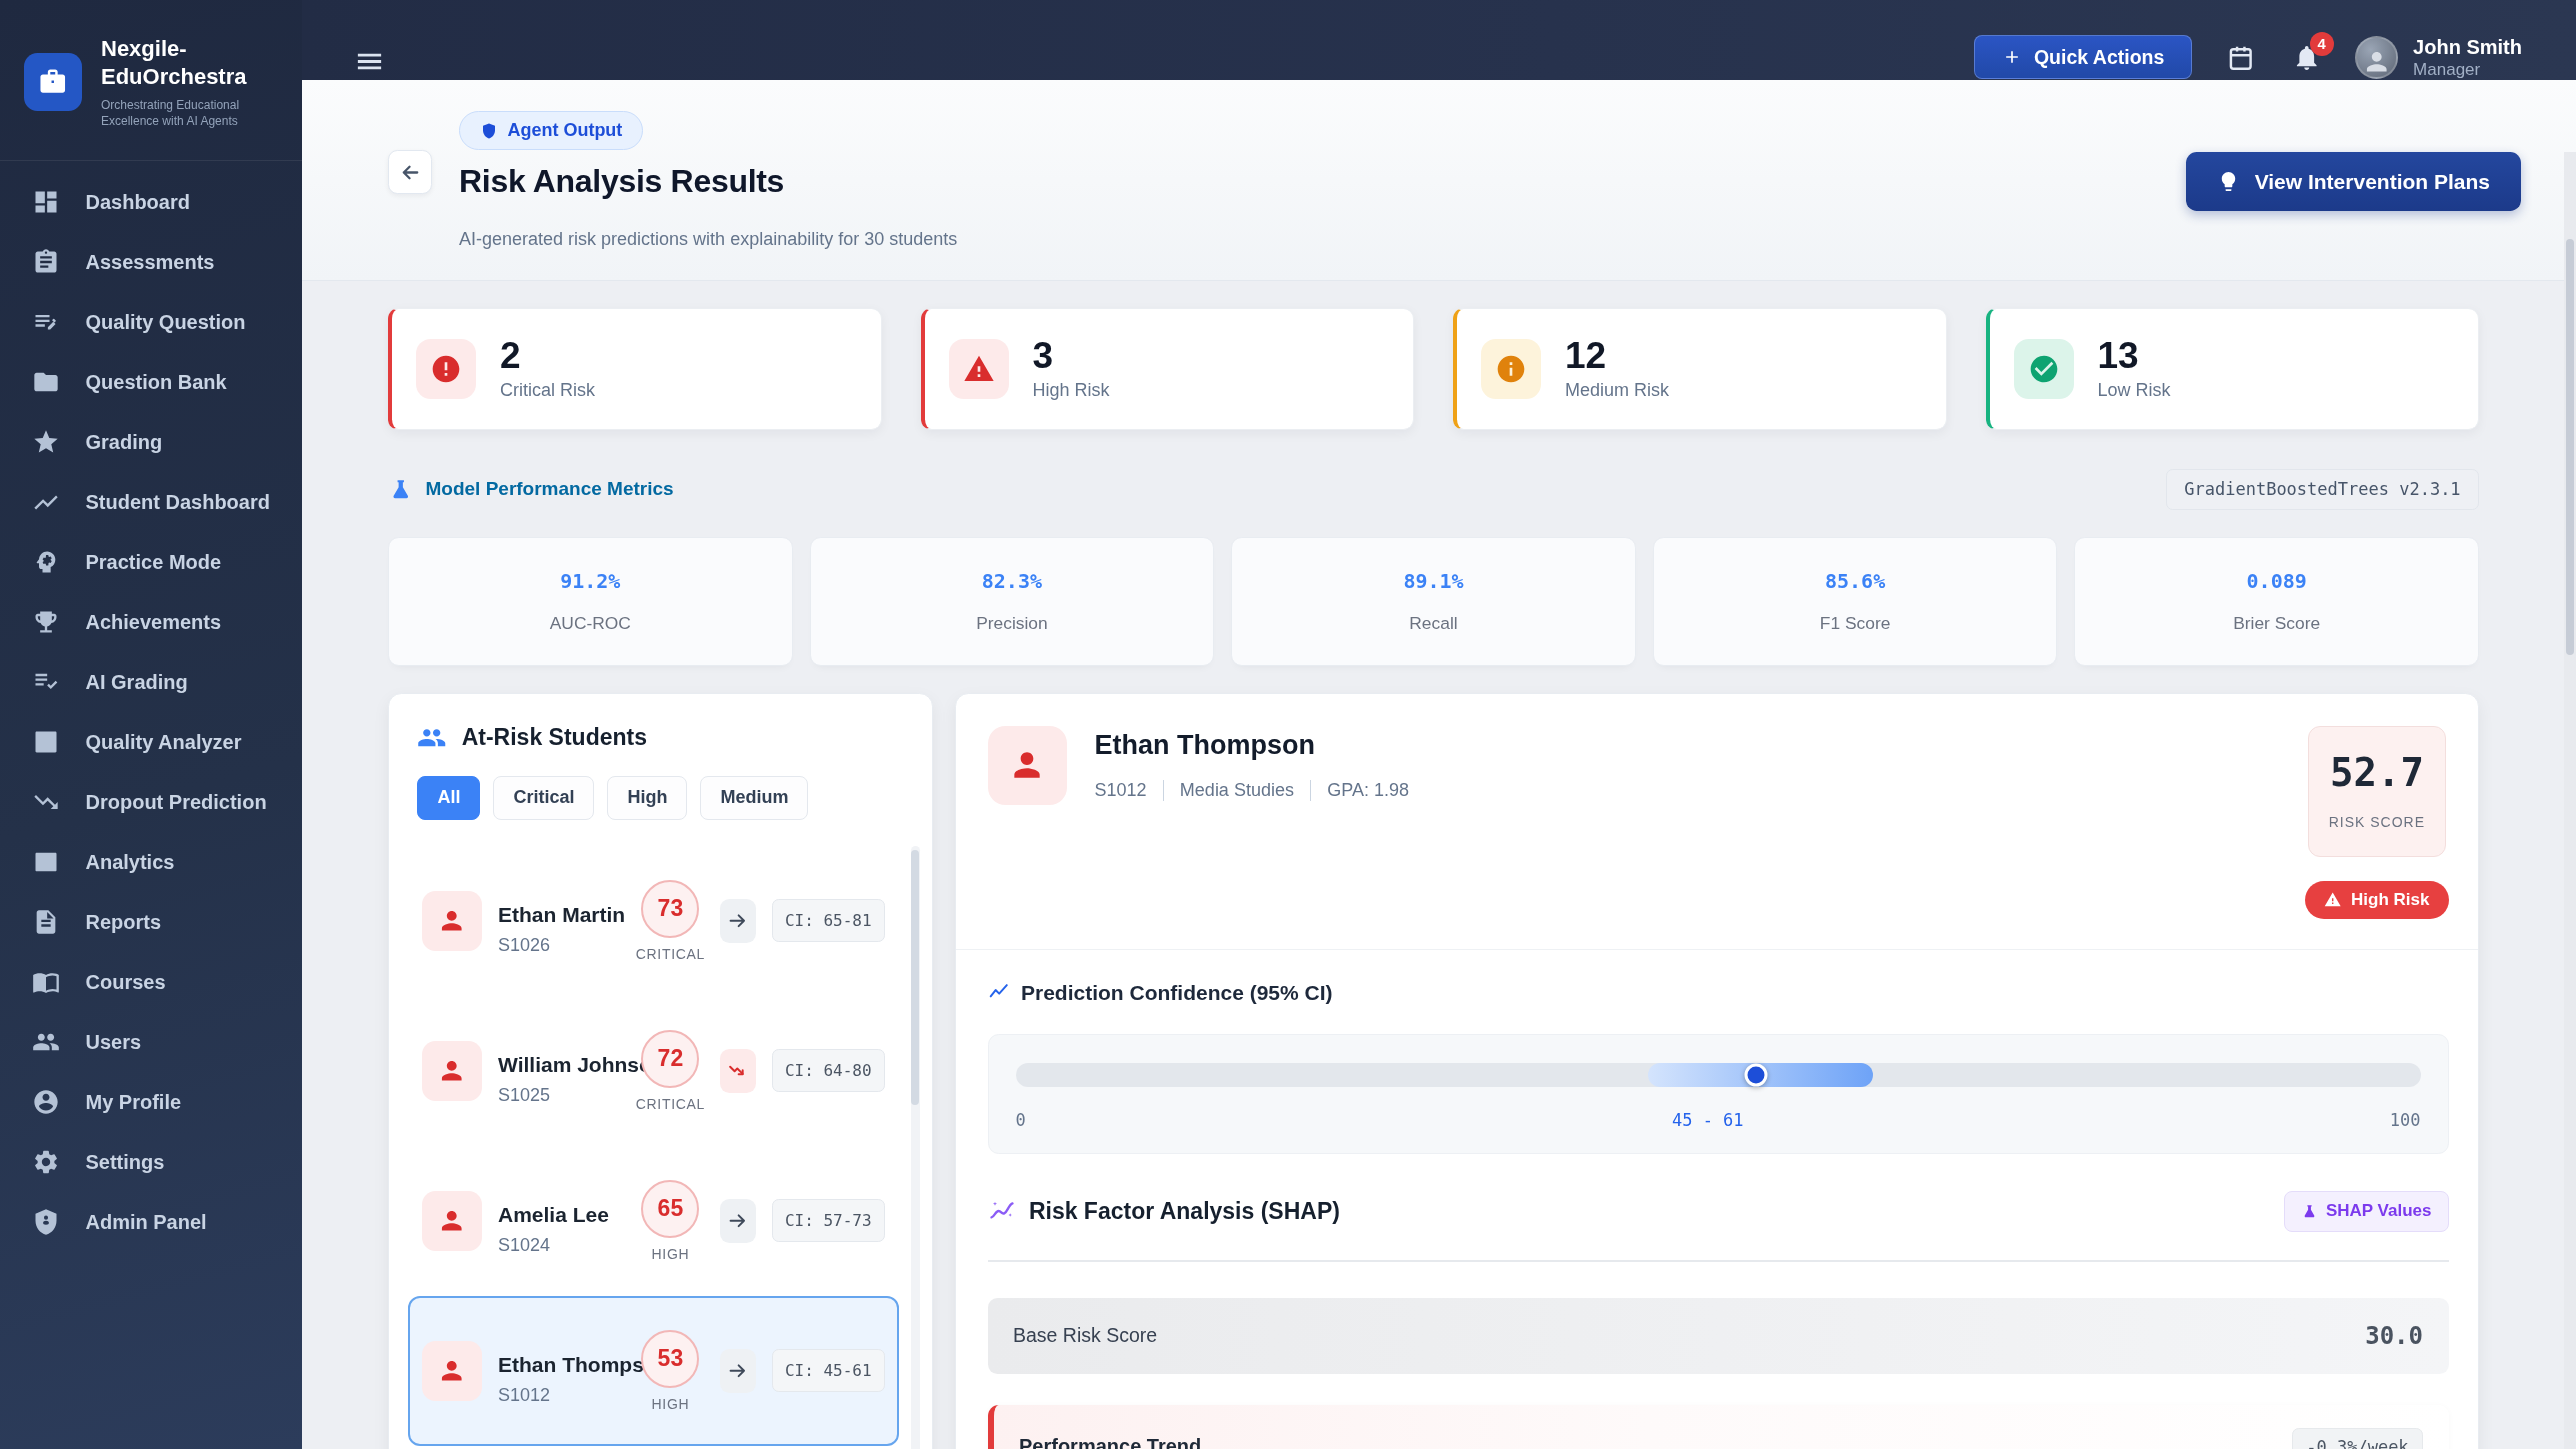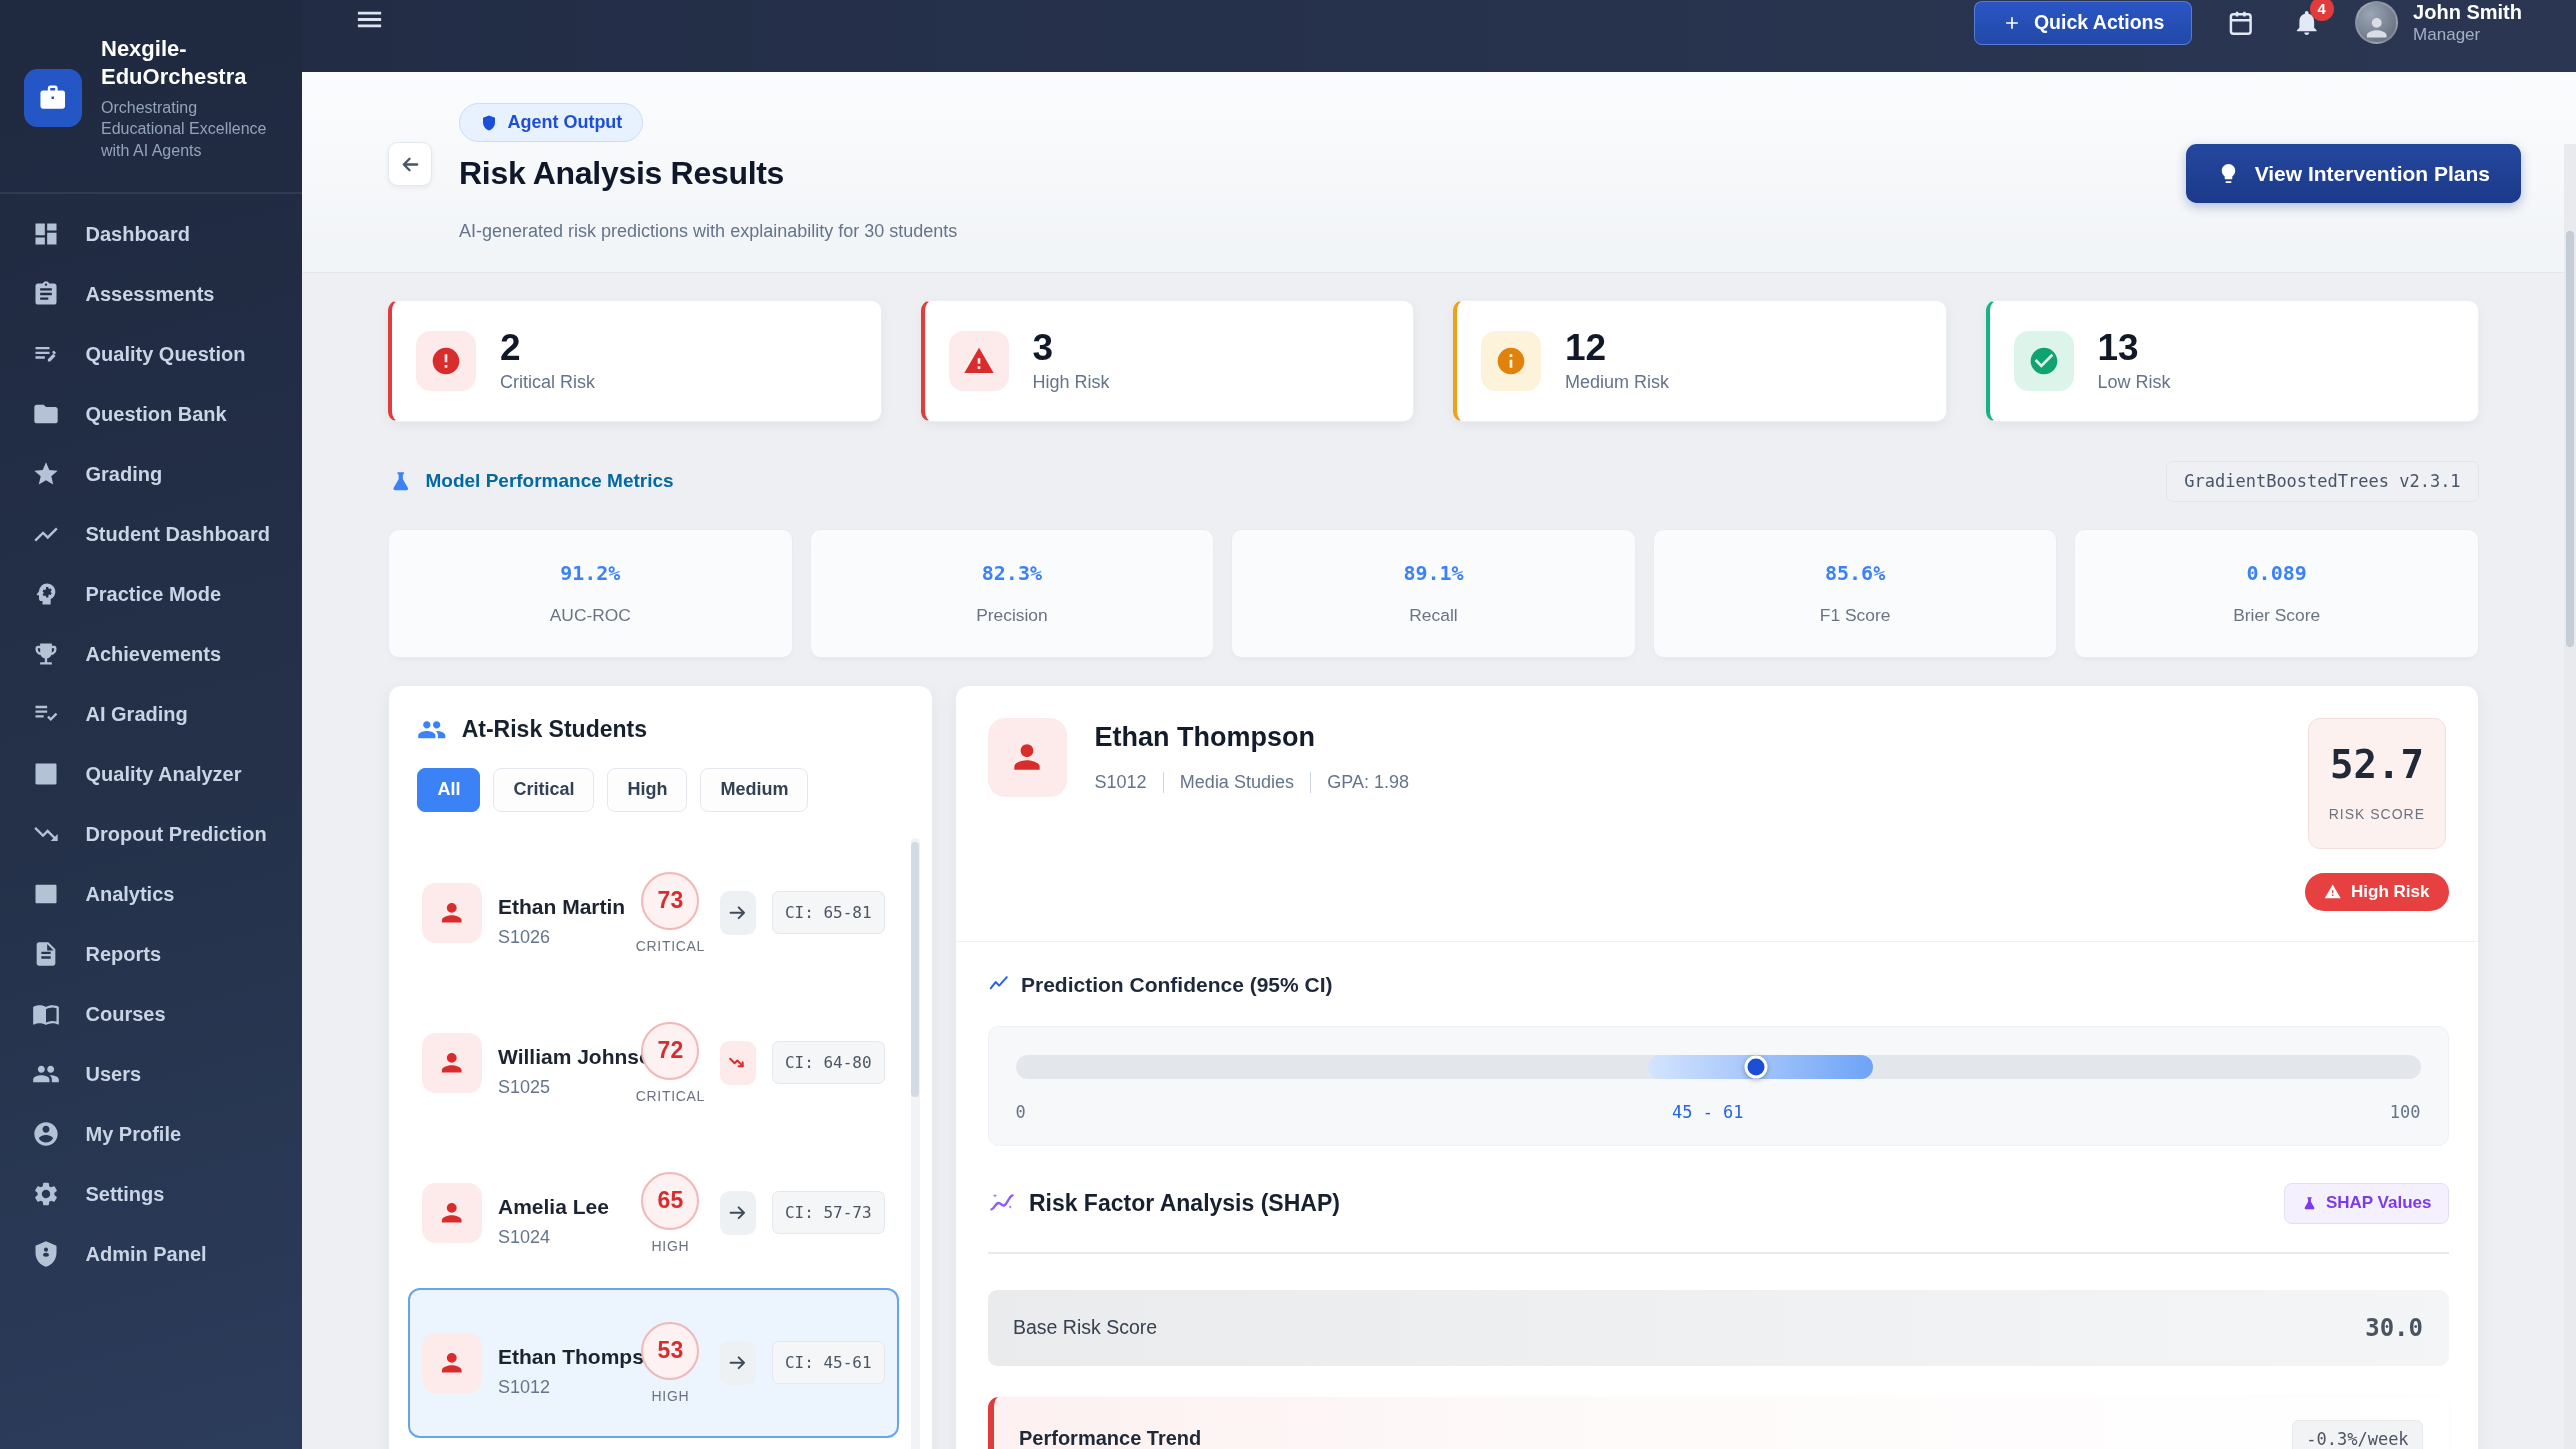--- a/index.html
+++ b/index.html
@@ -8,31 +8,31 @@
   .mono { font-family:"DejaVu Sans Mono", monospace; }
   svg { display:block; }
   .app { width:2576px; height:1449px; display:flex; position:relative; }
 
   
   .sidebar { width:302px; flex-shrink:0; background:linear-gradient(165deg,#1f2940 0%,#243149 55%,#2c3c5b 100%); color:#e2e8f0; z-index:5; overflow:hidden; }
   .logo-row { display:flex; align-items:center; gap:19px; padding:35px 23px 27px 24px; }
   .logo-tile { width:58px; height:58px; border-radius:13.4px; background:#2457c5; display:flex; align-items:center; justify-content:center; flex-shrink:0; color:#fff; }
   .logo-tile svg { width:29.5px; height:29.5px; }
   .logo-title { font-size:22px; font-weight:700; color:#fff; line-height:1.28; }
-  .logo-sub { font-size:16px; color:#93a3ba; line-height:1.35; margin-top:5.4px; }
+  .logo-sub { font-size:12px; color:#93a3ba; line-height:1.35; margin-top:5.4px; }
   .sidebar-divider { height:1.3px; background:rgba(255,255,255,0.08); margin:4px 0 10.7px; }
   .nav-item { height:60px; display:flex; align-items:center; gap:25.5px; padding:0 32px; color:#c9d4e4; font-size:20px; font-weight:600; cursor:pointer; }
   .nav-icon { width:28px; height:28px; color:#b4c2d6; flex-shrink:0; display:flex; align-items:center; justify-content:center; }
   .nav-icon svg { width:28px; height:28px; }
 
   
   .main { flex:1; min-width:0; display:flex; flex-direction:column; position:relative; }
 
   
-  .topbar { height:72px; flex-shrink:0; background:linear-gradient(90deg,#222c45 0%,#27324d 55%,#2b3752 100%); display:flex; align-items:flex-start; padding:0 54px 0 48px; }
+  .topbar { height:80px; flex-shrink:0; background:linear-gradient(90deg,#222c45 0%,#27324d 55%,#2b3752 100%); display:flex; align-items:flex-end; padding:0 54px 0 48px; }
   .hamburger { width:38px; height:38px; display:flex; align-items:center; justify-content:center; color:#dbe3f0; cursor:pointer; background:none; border:none; }
   .hamburger svg { width:31px; height:31px; }
   .topbar-right { margin-left:auto; display:flex; align-items:center; gap:31px; }
   .qa-btn { display:flex; align-items:center; gap:12px; height:44px; padding:0 27px; border-radius:8px; background:linear-gradient(180deg,#2b55c4,#2149a8); border:1.3px solid rgba(130,160,235,0.55); color:#fff; font-size:19.5px; font-weight:700; cursor:pointer; font-family:inherit; }
   .qa-btn svg { width:20px; height:20px; }
   .icon-btn { position:relative; width:35px; height:35px; display:flex; align-items:center; justify-content:center; color:#e3e9f4; background:none; border:none; cursor:pointer; }
   .icon-btn svg { width:29.5px; height:29.5px; }
   .badge-dot { position:absolute; top:-8px; right:-9.4px; min-width:24px; height:24px; border-radius:12px; background:#e23b3b; color:#fff; font-size:14.8px; font-weight:700; display:flex; align-items:center; justify-content:center; padding:0 4px; }
   .user-chip { display:flex; align-items:center; gap:14.8px; cursor:pointer; }
   .avatar-circ { width:43px; height:43px; border-radius:50%; background:radial-gradient(circle at 35% 30%,#9aa5b5,#5d6675); border:2px solid rgba(255,255,255,0.18); display:flex; align-items:flex-end; justify-content:center; overflow:hidden; color:#d9dee6; }

